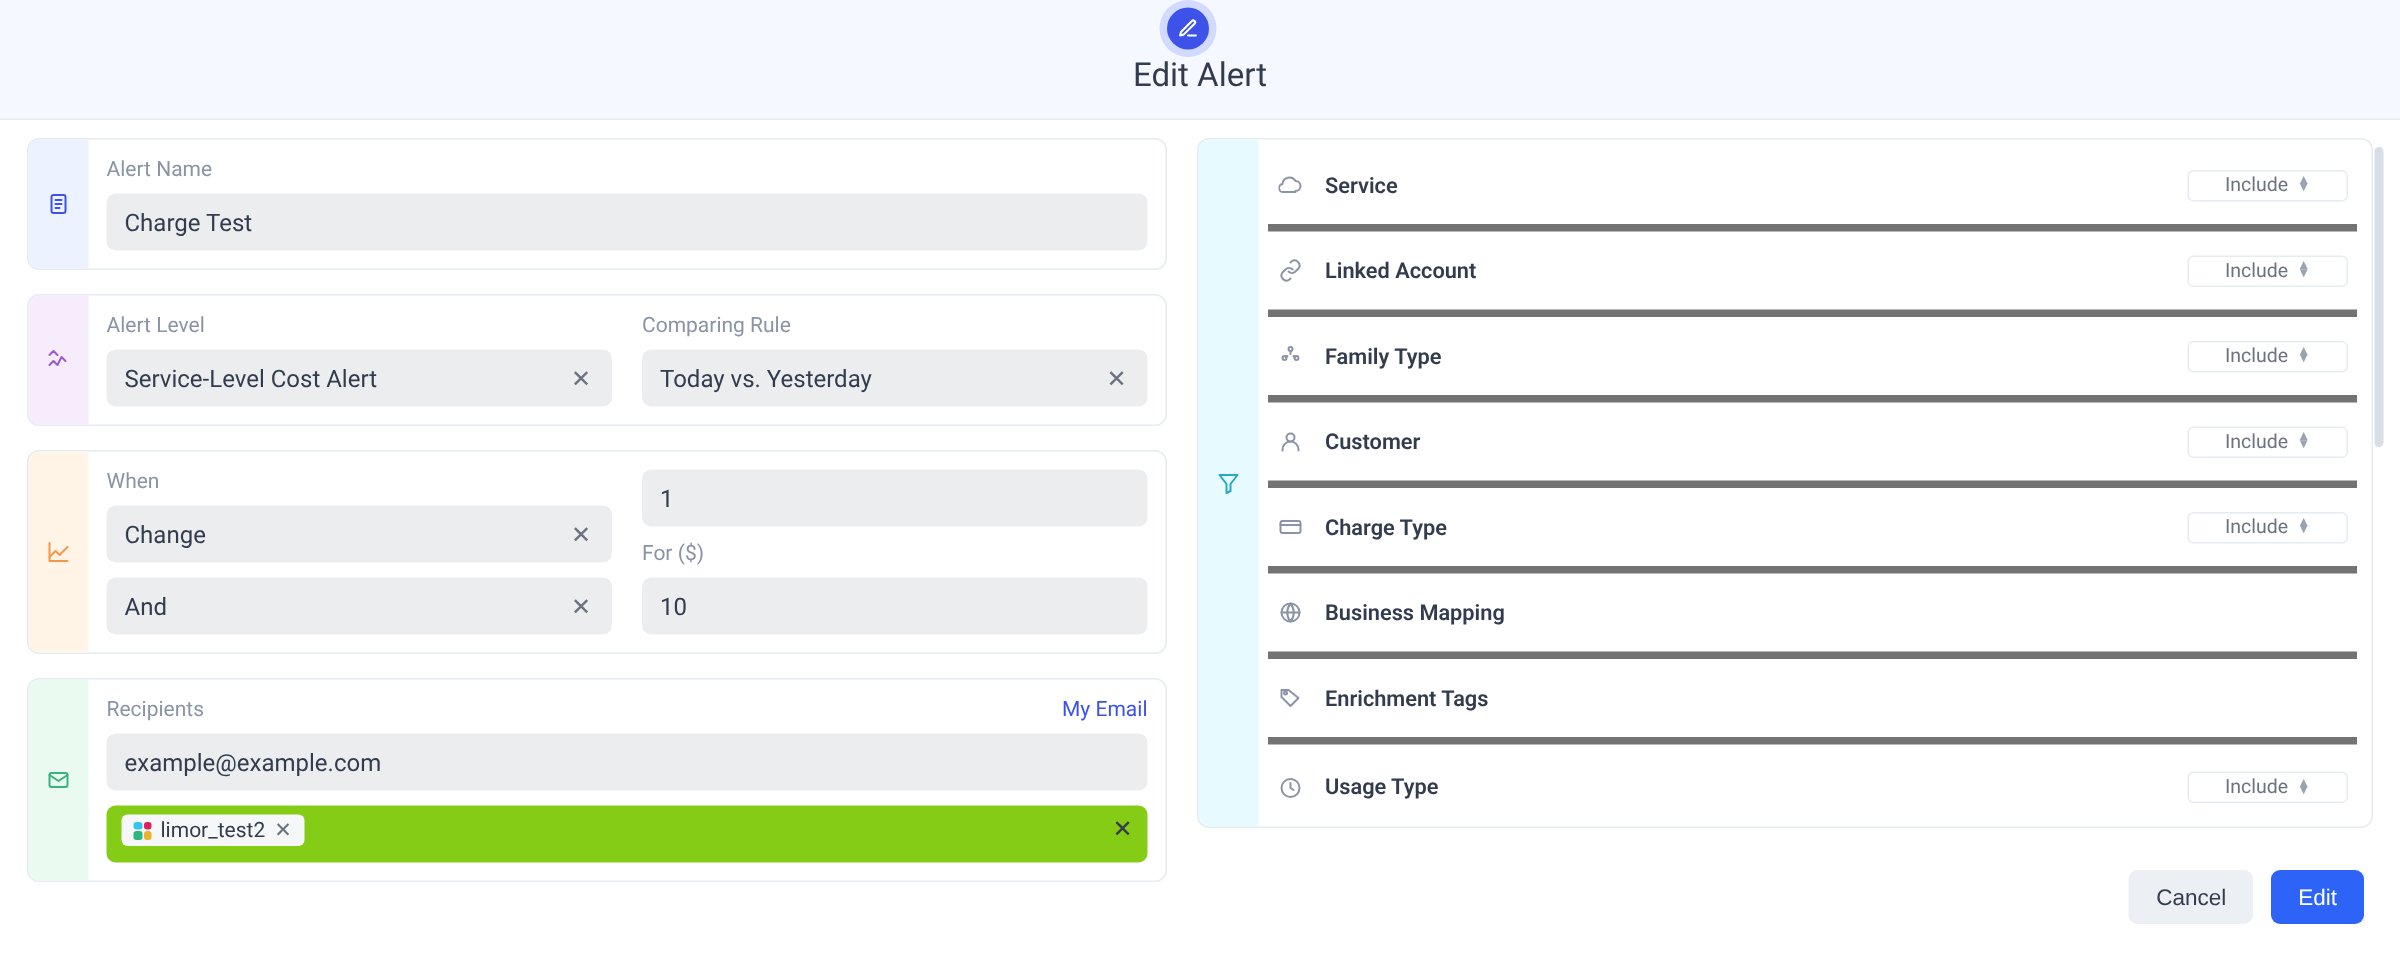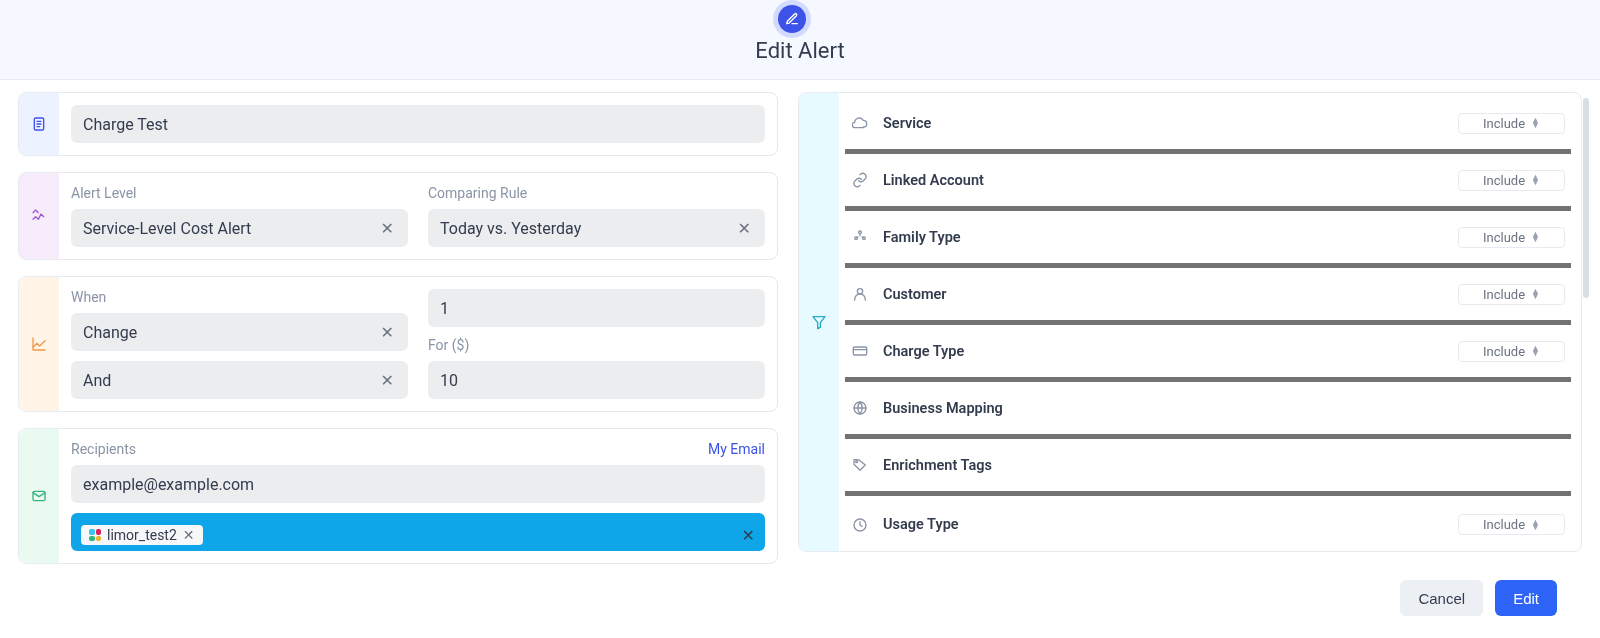--- a/index.html
+++ b/index.html
@@ -104,25 +104,25 @@
     color: #6b7280;
     cursor: pointer;
     font-size: 16px;
     padding: 0 2px;
   }
 
   .stack-gap > * + * { margin-top: 10px; }
   .stack-gap .field-label { margin-top: 0; }
 
   .chip-row {
-    background: #0ea5e9;
+    background: #84cc16;
     border-radius: 6px;
     min-height: 38px;
     display: flex;
-    align-items: flex-end;
+    align-items: flex-start;
     padding: 6px 10px;
     gap: 8px;
     justify-content: space-between;
   }
   .chip {
     background: #f6f7f9;
     border-radius: 4px;
     display: inline-flex;
     align-items: center;
     gap: 6px;
@@ -187,21 +187,21 @@
     border: 1px solid #e6ebf2;
     border-radius: 4px;
     padding: 2px 24px;
     cursor: pointer;
   }
   .sort-caret { display: inline-flex; flex-direction: column; line-height: 5px; font-size: 9px; color: #9aa3b2; }
 
   
   .footer {
     position: absolute;
-    right: 43px;
+    right: 24px;
     bottom: 22px;
     display: flex;
     gap: 12px;
   }
   .btn {
     border: none;
     border-radius: 6px;
     height: 36px;
     padding: 0 18px;
     font-size: 15px;
@@ -255,20 +255,21 @@
           <svg width="16" height="16" viewBox="0 0 24 24" fill="none" stroke="currentColor" stroke-width="2" stroke-linecap="round" stroke-linejoin="round">
               <rect x="5" y="3" width="14" height="18" rx="2"></rect>
               <line x1="9" y1="8" x2="15" y2="8"></line>
               <line x1="9" y1="12" x2="15" y2="12"></line>
               <line x1="9" y1="16" x2="13" y2="16"></line>
             </svg>
         </span>
       </div>
       <div class="block-body">
         <div class="field">
+          <div class="field-label">Alert Name</div>
           <div class="input-box">
             <span>Charge Test</span>
           </div>
         </div>
       </div>
     </div>
 
     <div class="block">
       <div class="block-strip strip-purple">
         <span class="strip-icon">

